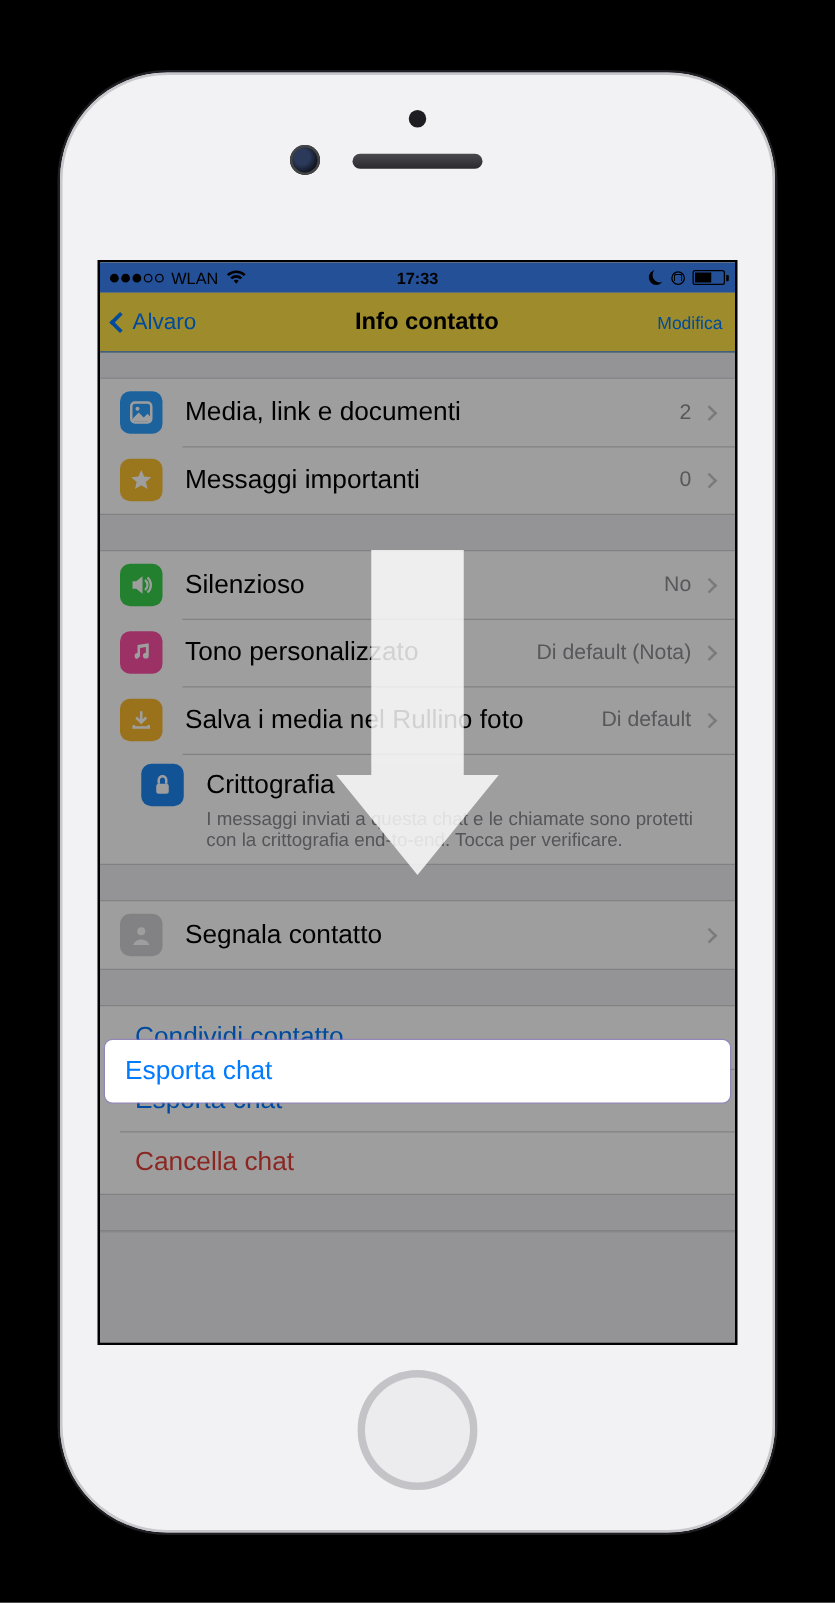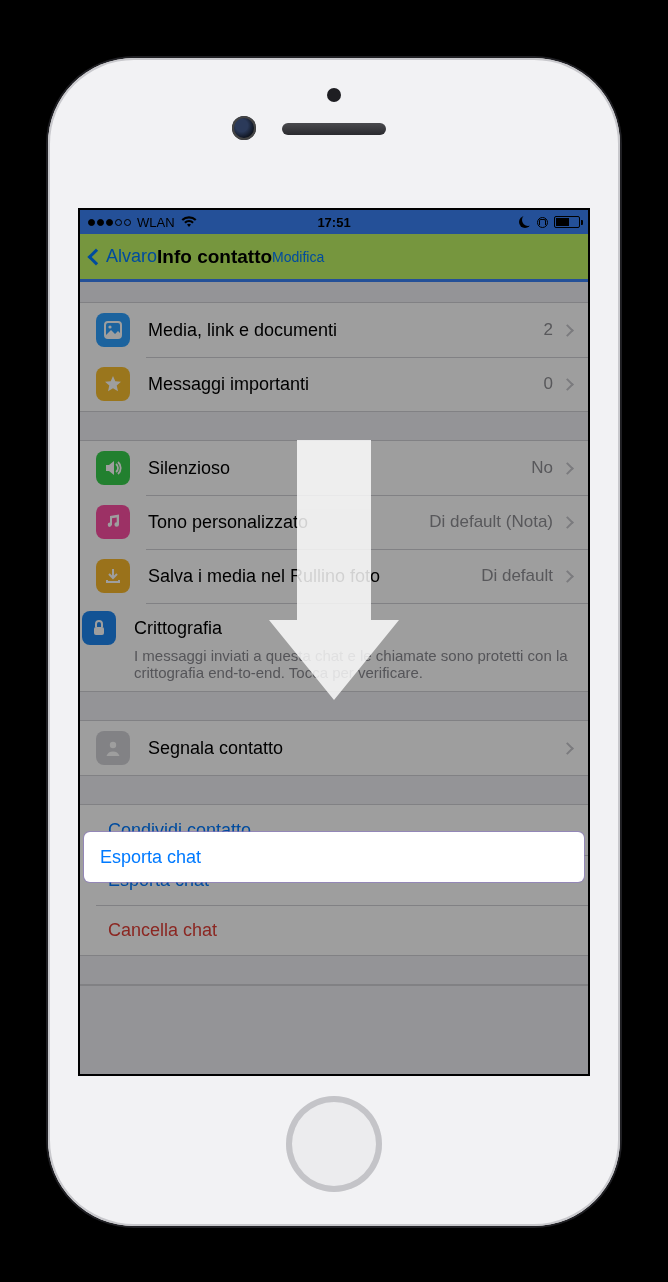--- a/index.html
+++ b/index.html
@@ -98,23 +98,23 @@
   .moon{width:12px;height:12px;border-radius:50%;box-shadow:inset 3px -2px 0 0 #000;}
   .lock-s{width:11px;height:11px;border:1px solid #000;border-radius:50%;position:relative;display:flex;align-items:center;justify-content:center;}
   .lock-s::after{content:"";width:5px;height:5px;border:1px solid #000;border-radius:2px 2px 0 0;border-bottom:none;position:absolute;top:1px;}
   .batt{width:26px;height:12px;border:1px solid #000;border-radius:2px;position:relative;}
   .batt::after{content:"";position:absolute;right:-4px;top:3px;width:2px;height:5px;background:#000;border-radius:0 1px 1px 0;}
   .batt-fill{position:absolute;left:1px;top:1px;bottom:1px;width:55%;background:#000;}
 
   
   .nav {
     height: 48px;
-    background: #bef264;
-    border-bottom: 3px solid #3b82f6;
-    display:flex;align-items:center;justify-content:flex-start;
+    background: #fde047;
+    border-bottom: 1px solid #3b82f6;
+    display:flex;align-items:center;justify-content:space-between;
     padding: 0 10px;
   }
   .nav-back{display:flex;align-items:center;color:#007aff;font-size:18px;}
   .chev-left{width:12px;height:12px;border-left:3px solid #007aff;border-bottom:3px solid #007aff;transform:rotate(45deg);margin-right:4px;}
   .nav-title{font-size:19px;font-weight:600;}
   .nav-edit{color:#007aff;font-size:14px;}
 
   .content{background:#efeff4;}
   .group{margin-top:28px;background:#fff;border-top:1px solid #d1d1d6;border-bottom:1px solid #d1d1d6;}
   .group.first{margin-top:20px;}
@@ -130,21 +130,21 @@
     width:34px;height:34px;border-radius:8px;margin-right:18px;
     display:flex;align-items:center;justify-content:center;color:#fff;flex-shrink:0;
   }
   .ic-media{background:#2ea1ff;}
   .ic-star{background:#f9bf2f;}
   .ic-sound{background:#38cf4c;}
   .ic-tone{background:#fc4fa3;}
   .ic-save{background:#f8b92d;}
   .ic-enc{background:#1e87f0;}
   .ic-contact{background:#d2d2d7;}
-  .label{font-size:18px;flex:1;color:#000;}
+  .label{font-size:21px;flex:1;color:#000;}
   .sub{font-size:15px;color:#8a8a90;margin-top:2px;}
   .val{font-size:17px;color:#8e8e93;margin-right:10px;}
   .chev{width:9px;height:9px;border-top:2px solid #c7c7cc;border-right:2px solid #c7c7cc;transform:rotate(45deg);}
   .two-line{flex-direction:column;align-items:flex-start;justify-content:center;padding-top:8px;padding-bottom:10px;}
   .two-line .label-row{display:flex;width:100%;align-items:center;}
   .action-blue{color:#007aff;}
   .action-red{color:#e04038;}
   .row-action{min-height:50px;padding-left:28px;}
 
   
@@ -184,21 +184,21 @@
           <span class="dot f"></span>
           <span class="dot"></span>
           <span class="dot"></span>
       </div>
       <span class="carrier">WLAN</span>
       <span class="wifi">
         <svg width="16" height="12" viewBox="0 0 16 12">
             <path d="M8 11 L6 8.6 A3 3 0 0 1 10 8.6 Z M3.2 6 A7 7 0 0 1 12.8 6 L11.3 7.4 A5 5 0 0 0 4.7 7.4 Z M0.5 3.3 A11 11 0 0 1 15.5 3.3 L14 4.7 A9 9 0 0 0 2 4.7 Z" fill="#000"></path>
           </svg>
       </span>
-      <span class="clock">17:51</span>
+      <span class="clock">17:33</span>
       <div class="status-right">
         <span class="moon"></span>
         <span class="lock-s"></span>
         <span class="batt">
             <span class="batt-fill"></span>
           </span>
       </div>
     </div>
 
     <div class="nav">
@@ -263,21 +263,21 @@
           <div class="icon-box ic-save">
             <svg width="20" height="20" viewBox="0 0 20 20">
                 <path d="M10 3 V11 M6 8 L10 12 L14 8" stroke="#fff" stroke-width="2" fill="none"></path>
                 <path d="M4 14 V16 H16 V14" stroke="#fff" stroke-width="2" fill="none"></path>
               </svg>
           </div>
           <span class="label">Salva i media nel Rullino foto</span>
           <span class="val">Di default</span>
           <span class="chev"></span>
         </div>
-        <div class="row two-line" style="padding-left:2px;">
+        <div class="row two-line" style="padding-left:33px;">
           <div class="label-row">
             <div class="icon-box ic-enc">
               <svg width="20" height="20" viewBox="0 0 20 20">
                   <rect x="5" y="9" width="10" height="8" rx="2" fill="#fff"></rect>
                   <path d="M7 9 V6 A3 3 0 0 1 13 6 V9" stroke="#fff" stroke-width="2" fill="none"></path>
                 </svg>
             </div>
             <span class="label">Crittografia</span>
           </div>
           <div class="sub" style="padding-left:52px;">I messaggi inviati a questa chat e le chiamate sono protetti con la crittografia end-to-end. Tocca per verificare.</div>

